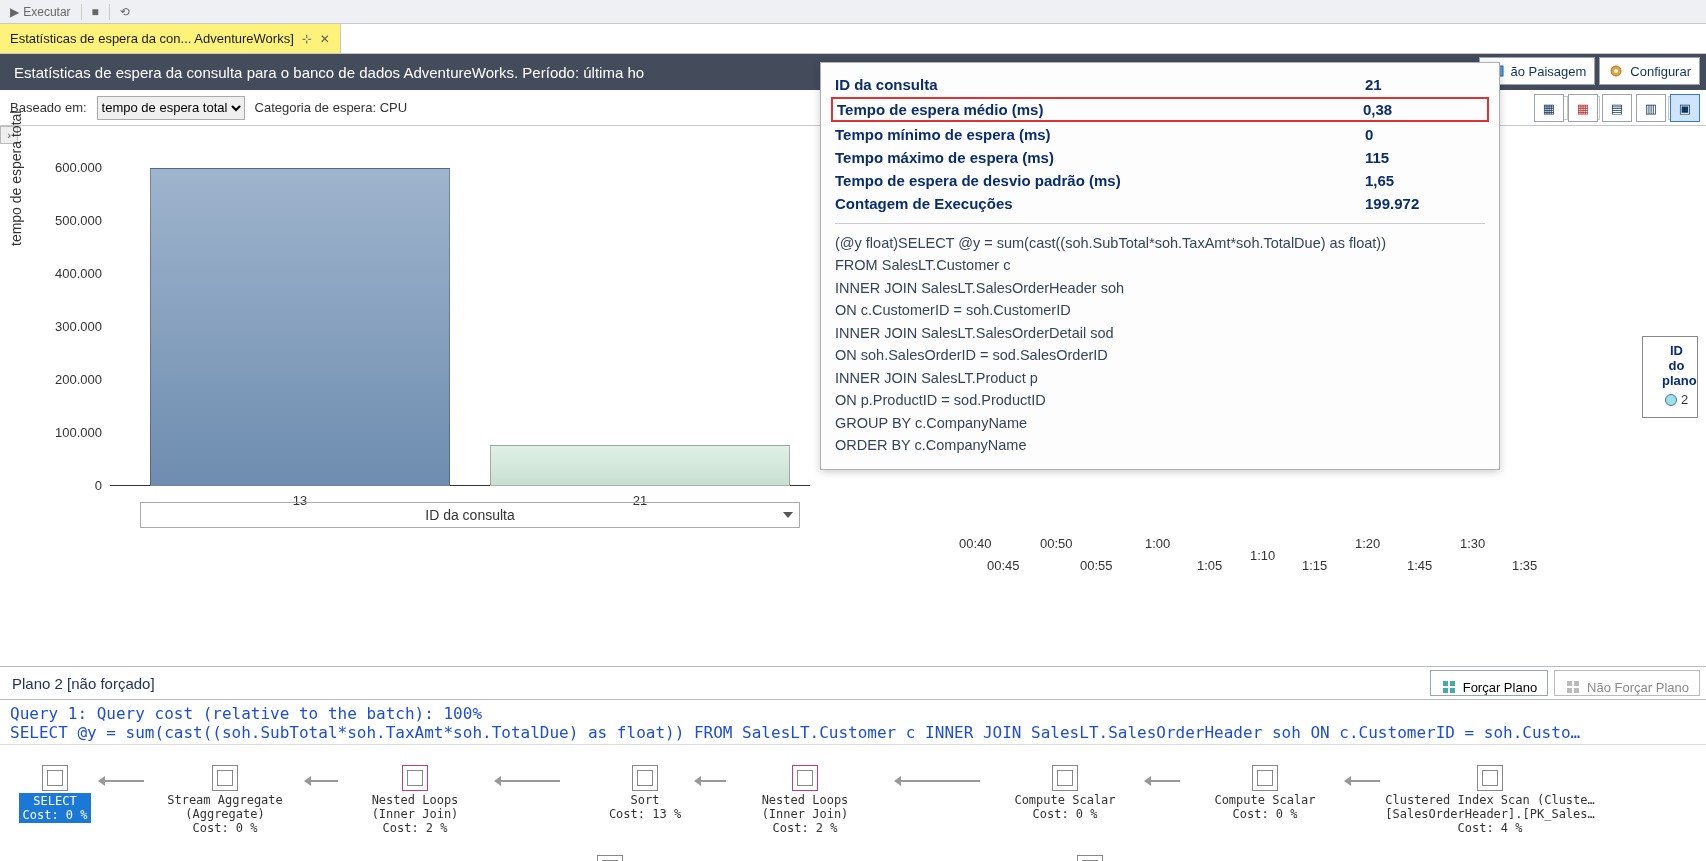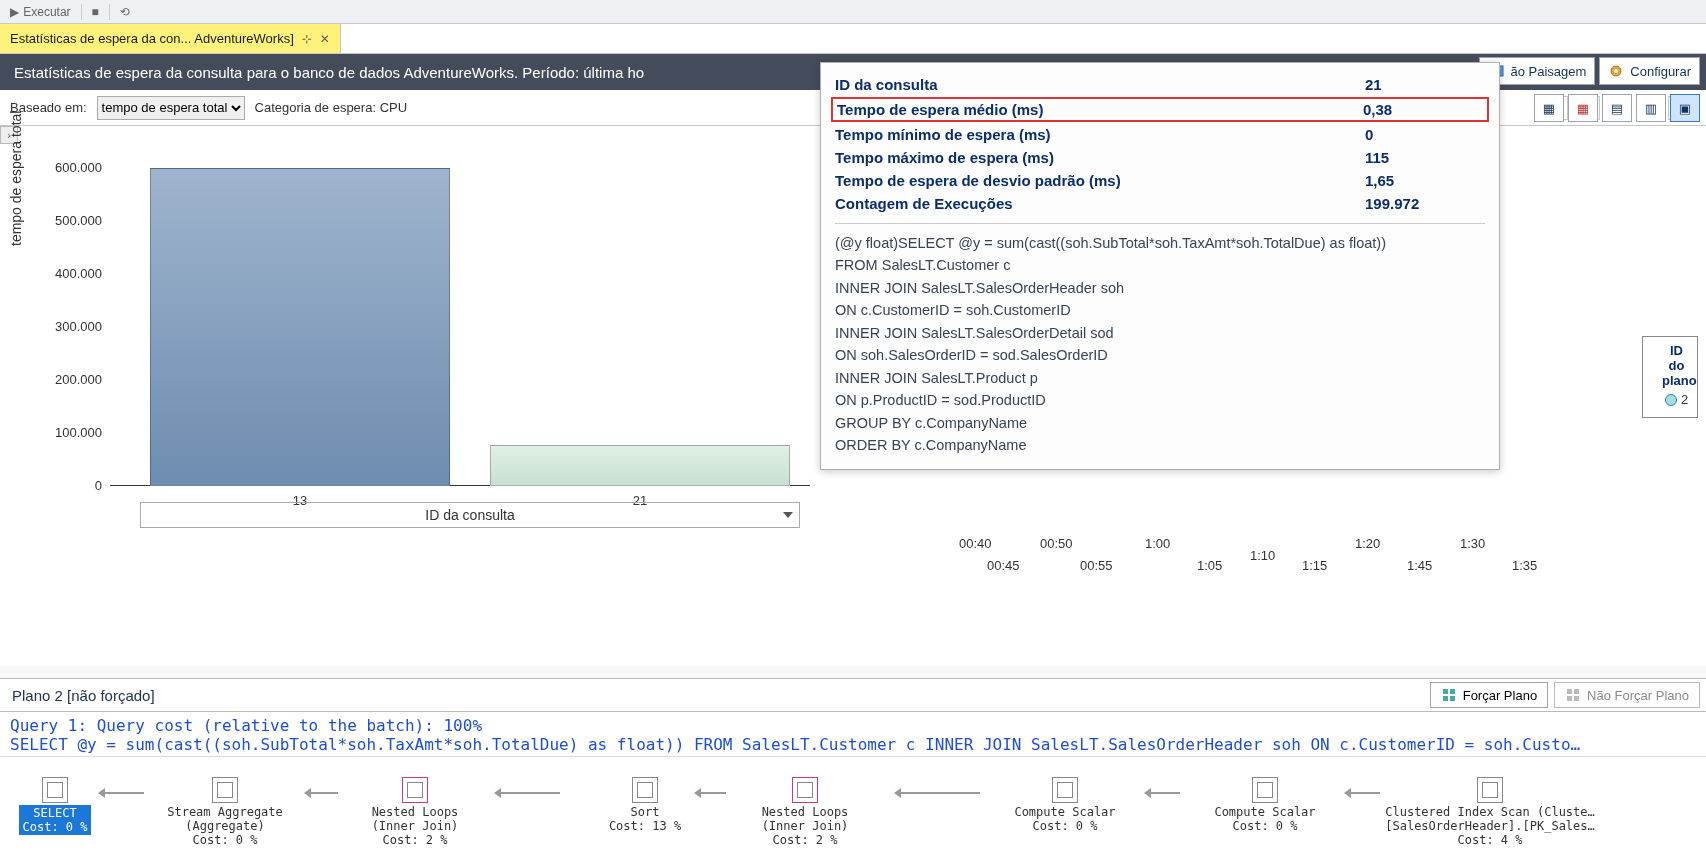--- a/index.html
+++ b/index.html
@@ -37,23 +37,23 @@
   .tt-row .val { width: 120px; font-weight: 600; }
   .tt-row.hl { border: 2px solid #d33; padding: 2px 4px; margin: 1px -4px; }
   .tt-divider { height: 1px; background: #ccc; margin: 8px 0; }
   .tt-sql { font-size: 14.5px; color: #374458; line-height: 1.55; white-space: pre-wrap; }
   .right-toolbar-2 { position: absolute; right: 6px; top: -32px; display: flex; gap: 4px; z-index: 30; }
   .timeline-ticks { position: absolute; left: 935px; right: 80px; top: 410px; height: 50px; font-size: 13px; color: #333; }
   .timeline-ticks .t1, .timeline-ticks .t2 { position: absolute; }
   .legend-box { position: absolute; right: 8px; top: 210px; z-index: 10; width: 56px; border: 1px solid #888; background: #fff; padding: 6px 6px 8px 19px; text-align: center; font-size: 13px; color: #0a2d6e; font-weight: 600; }
   .legend-swatch { display: inline-flex; align-items: center; gap: 4px; margin-top: 4px; font-weight: 400; color: #333; }
   .legend-swatch .dot { width: 12px; height: 12px; border: 1px solid #3a77c8; background: #9fe0de; border-radius: 50%; }
-  .plan-header { height: 34px; border-top: 1px solid #bbb; border-bottom: 1px solid #bbb; display: flex; align-items: center; padding: 0 12px; font-size: 15px; color: #235; background: #fff; position: relative; margin-top: 12px; }
+  .plan-header { height: 34px; border-top: 1px solid #bbb; border-bottom: 1px solid #bbb; display: flex; align-items: center; padding: 0 12px; font-size: 15px; color: #235; background: #fff; position: relative; }
   .plan-header .right { position: absolute; right: 6px; top: 3px; display: flex; gap: 6px; }
-  .plan-btn { height: 26px; padding: 0 10px; border: 1px solid #9aa4b2; background: #fff; display: inline-flex; align-items: center; gap: 6px; font-size: 13px; cursor: pointer; }
+  .plan-btn { height: 26px; padding: 0 10px; border: 1px solid #9aa4b2; background: #fff; display: inline-flex; align-items: flex-end; gap: 6px; font-size: 13px; cursor: pointer; }
   .plan-btn.disabled { color: #8a8a8a; border-color: #bbb; }
   .sql-lines { font-family: "Consolas", monospace; font-size: 16px; color: #1d4ed8; background: #fff; padding: 4px 10px 2px 10px; border-bottom: 1px solid #ddd; white-space: nowrap; overflow: hidden; }
   .plan-canvas { position: relative; height: 150px; background: #fff; overflow: hidden; font-family: "Consolas", monospace; font-size: 12px; color: #333; }
   .node { position: absolute; width: 170px; text-align: center; }
   .node .ic { width: 26px; height: 26px; margin: 0 auto 2px auto; border: 1px solid #888; background: #fff; position: relative; }
   .node .ic::before { content: ""; position: absolute; left: 4px; top: 4px; right: 4px; bottom: 4px; border: 1px solid #888; }
   .node.sel .lbl-box { background: #1b78d6; color: #fff; padding: 1px 3px; display: inline-block; }
   .node .ln { white-space: nowrap; overflow: hidden; text-overflow: ellipsis; }
   .arrow { position: absolute; height: 2px; background: #999; }
   .arrow::before { content: ""; position: absolute; left: -6px; top: -4px; border-top: 5px solid transparent; border-bottom: 5px solid transparent; border-right: 7px solid #999; }

